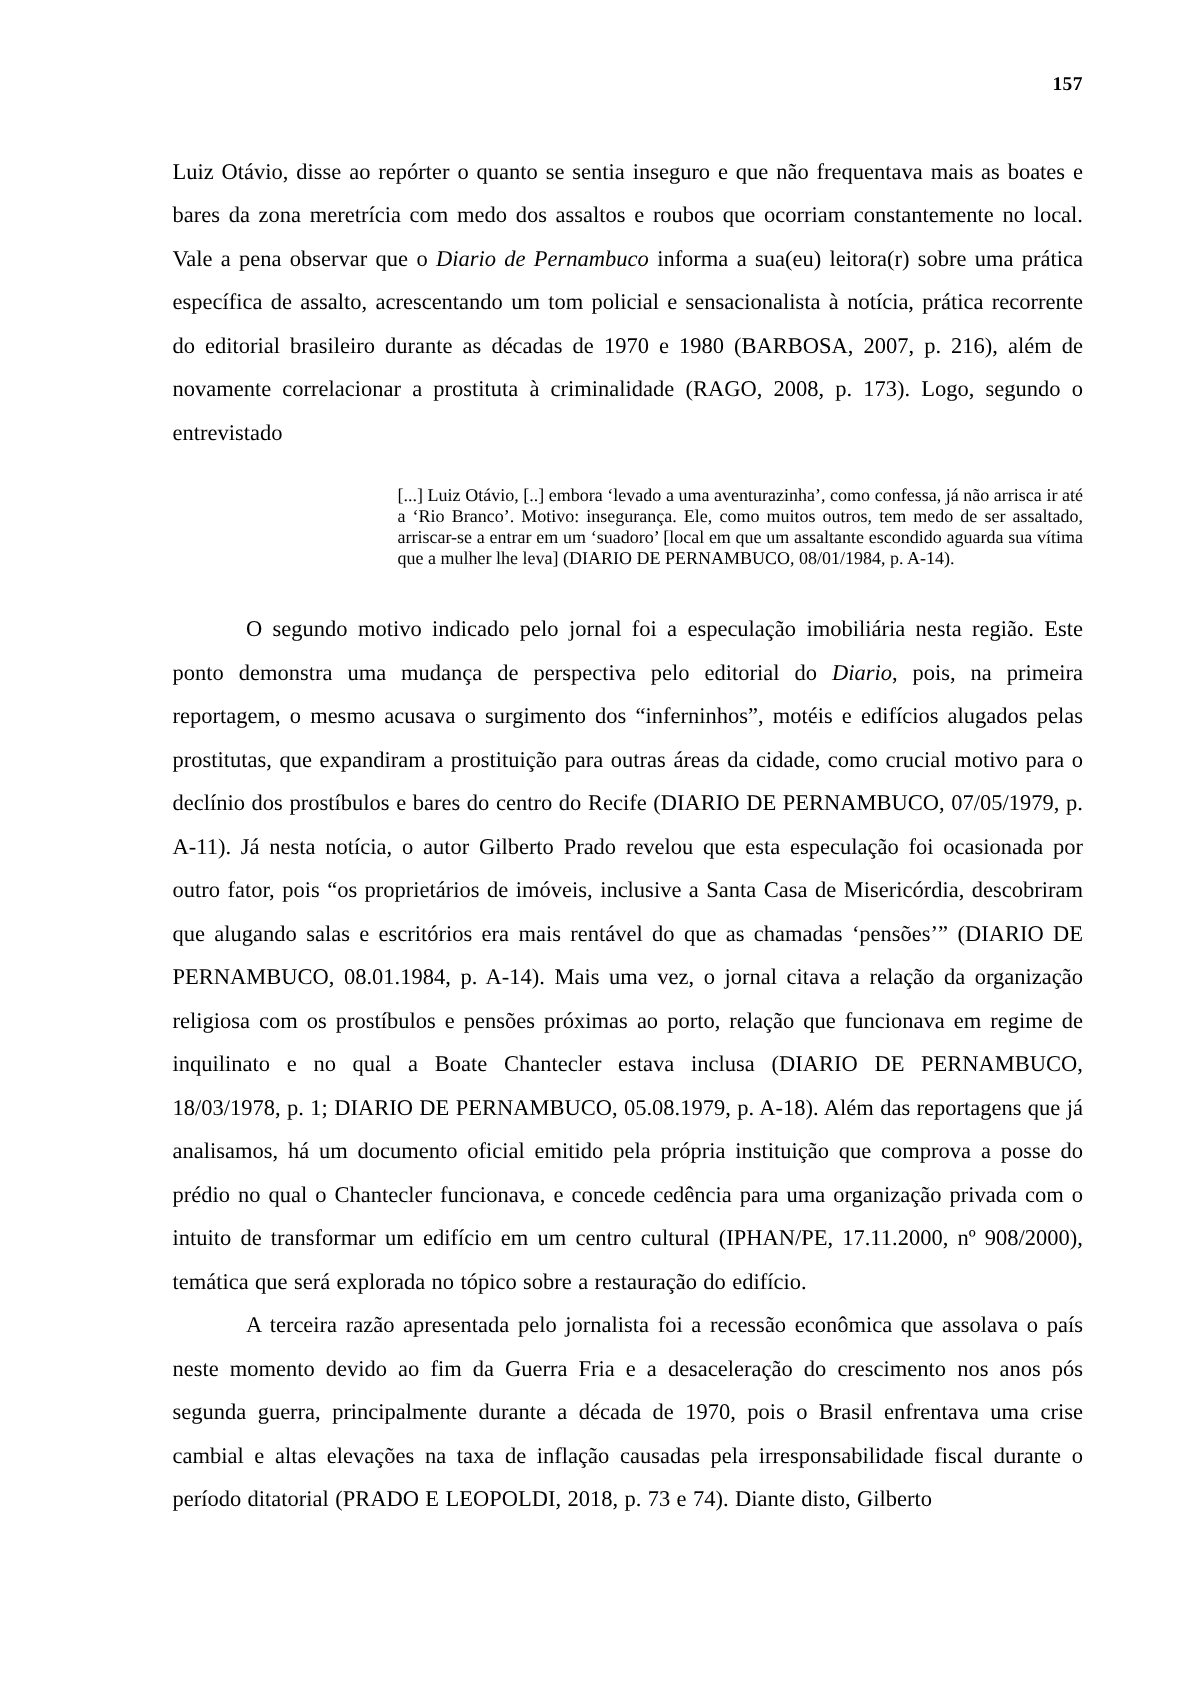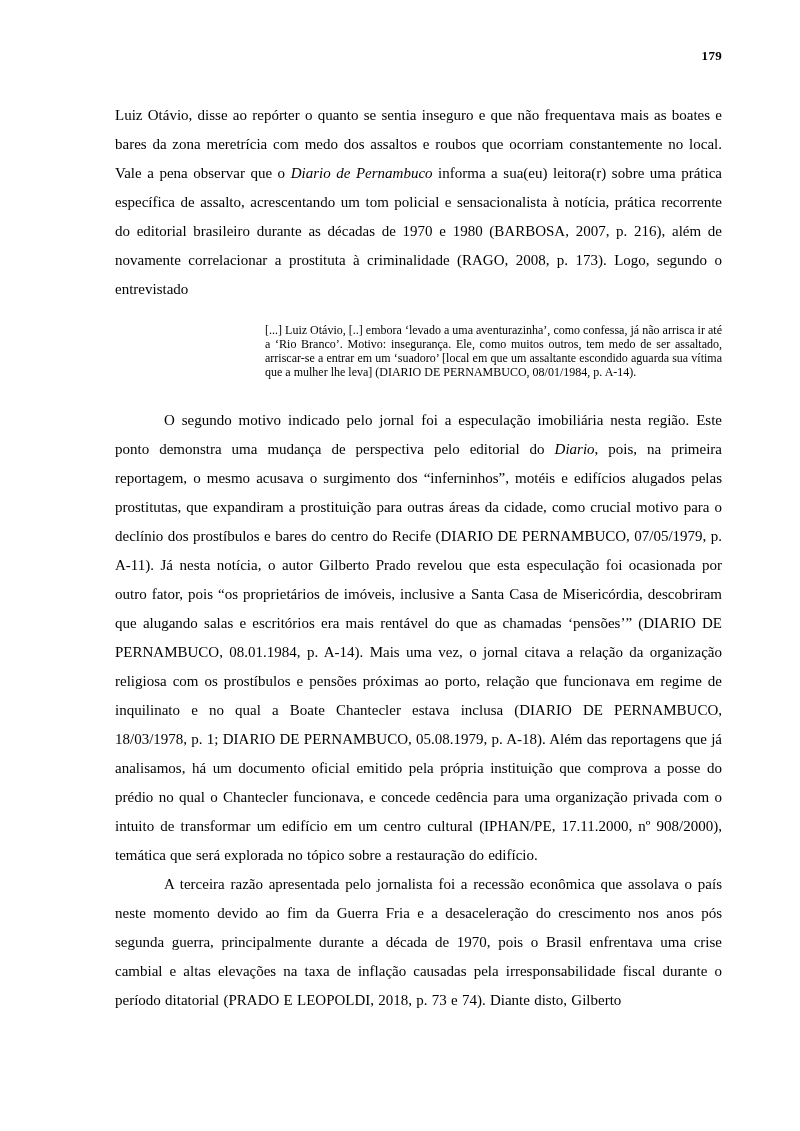--- a/index.html
+++ b/index.html
@@ -49,21 +49,21 @@
   }
   em {
     font-style: italic;
   }
 </style>
 </head>
 <body>
 
 <div class="page">
 
-  <div class="page-number">179</div>
+  <div class="page-number">157</div>
 
   <div class="content">
 
     <p class="body-para"><span>Luiz Otávio, disse ao repórter o quanto se sentia inseguro e que não frequentava mais as boates e bares da zona meretrícia com medo dos assaltos e roubos que ocorriam constantemente no local. Vale a pena observar que o </span><em>Diario de Pernambuco</em><span> informa a sua(eu) leitora(r) sobre uma prática específica de assalto, acrescentando um tom policial e sensacionalista à notícia, prática recorrente do editorial brasileiro durante as décadas de 1970 e 1980 (BARBOSA, 2007, p. 216), além de novamente correlacionar a prostituta à criminalidade (RAGO, 2008, p. 173). Logo, segundo o entrevistado</span></p>
 
     <blockquote class="long-quote"><span>[...] Luiz Otávio, [..] embora ‘levado a uma aventurazinha’, como confessa, já não arrisca ir até a ‘Rio Branco’. Motivo: insegurança. Ele, como muitos outros, tem medo de ser assaltado, arriscar-se a entrar em um ‘suadoro’ [local em que um assaltante escondido aguarda sua vítima que a mulher lhe leva] (DIARIO DE PERNAMBUCO, 08/01/1984, p. A-14).</span></blockquote>
 
     <p class="body-para indent"><span>O segundo motivo indicado pelo jornal foi a especulação imobiliária nesta região. Este ponto demonstra uma mudança de perspectiva pelo editorial do </span><em>Diario</em><span>, pois, na primeira reportagem, o mesmo acusava o surgimento dos “inferninhos”, motéis e edifícios alugados pelas prostitutas, que expandiram a prostituição para outras áreas da cidade, como crucial motivo para o declínio dos prostíbulos e bares do centro do Recife (DIARIO DE PERNAMBUCO, 07/05/1979, p. A-11). Já nesta notícia, o autor Gilberto Prado revelou que esta especulação foi ocasionada por outro fator, pois “os proprietários de imóveis, inclusive a Santa Casa de Misericórdia, descobriram que alugando salas e escritórios era mais rentável do que as chamadas ‘pensões’” (DIARIO DE PERNAMBUCO, 08.01.1984, p. A-14). Mais uma vez, o jornal citava a relação da organização religiosa com os prostíbulos e pensões próximas ao porto, relação que funcionava em regime de inquilinato e no qual a Boate Chantecler estava inclusa (DIARIO DE PERNAMBUCO, 18/03/1978, p. 1; DIARIO DE PERNAMBUCO, 05.08.1979, p. A-18). Além das reportagens que já analisamos, há um documento oficial emitido pela própria instituição que comprova a posse do prédio no qual o Chantecler funcionava, e concede cedência para uma organização privada com o intuito de transformar um edifício em um centro cultural (IPHAN/PE, 17.11.2000, nº 908/2000), temática que será explorada no tópico sobre a restauração do edifício.</span></p>
 
     <p class="body-para indent"><span>A terceira razão apresentada pelo jornalista foi a recessão econômica que assolava o país neste momento devido ao fim da Guerra Fria e a desaceleração do crescimento nos anos pós segunda guerra, principalmente durante a década de 1970, pois o Brasil enfrentava uma crise cambial e altas elevações na taxa de inflação causadas pela irresponsabilidade fiscal durante o período ditatorial (PRADO E LEOPOLDI, 2018, p. 73 e 74). Diante disto, Gilberto</span></p>

